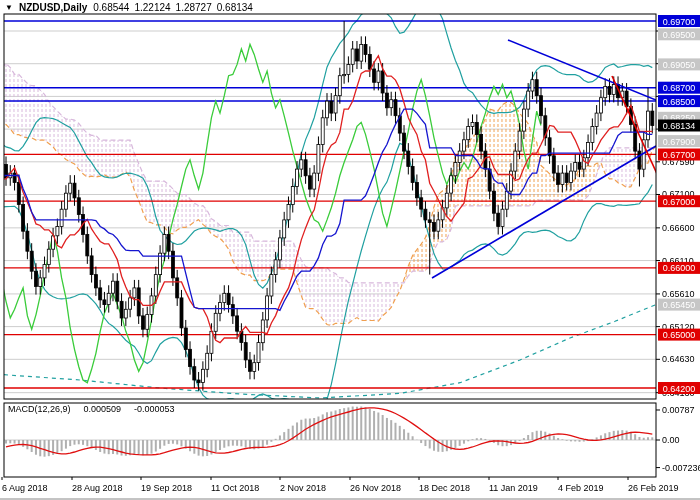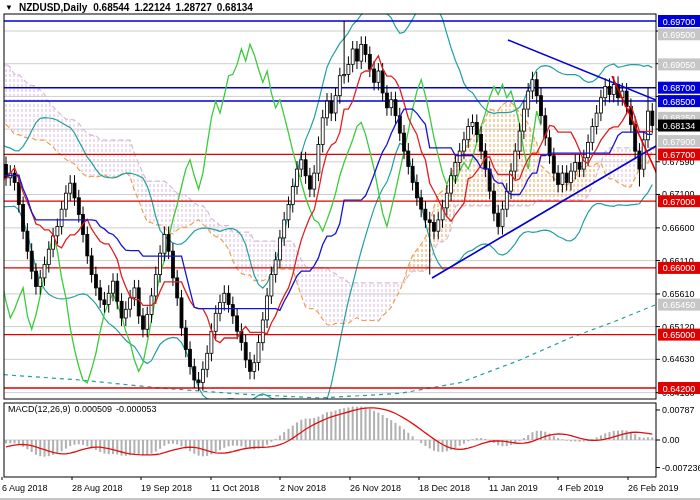--- a/index.html
+++ b/index.html
@@ -1,23 +1,23 @@
 <!DOCTYPE html>
 <html><head>
 <meta charset="utf-8">
 <style>
   html,body{margin:0;padding:0;background:#fff;}
   #terminal{position:relative;width:700px;height:500px;background:#fff;overflow:hidden;
             font-family:"Liberation Sans",sans-serif;}
   #chart-svg{position:absolute;left:0;top:0;}
   #title-bar{position:absolute;left:5px;top:1px;height:13px;display:flex;align-items:center;
              gap:6px;font-size:10px;font-weight:700;color:#000;z-index:5;}
-  #title-bar .vals{display:flex;gap:5px;font-weight:700;}
+  #title-bar .vals{display:flex;gap:5px;font-weight:400;}
   #dropdown{font-size:8px;cursor:pointer;}
-  #macd-label{position:absolute;left:8px;top:404px;font-size:9px;color:#000;z-index:5;display:flex;gap:4px;}
+  #macd-label{position:absolute;left:8px;top:404px;font-size:9px;color:#000;z-index:5;display:flex;gap:13px;}
   svg text{font-family:"Liberation Sans",sans-serif;}
 </style>
 </head>
 <body>
 
 <div id="terminal">
   <svg id="chart-svg" width="700" height="500">
       <defs>
         <clipPath id="clipMain">
           <rect x="4" y="14" width="652" height="385"></rect>

